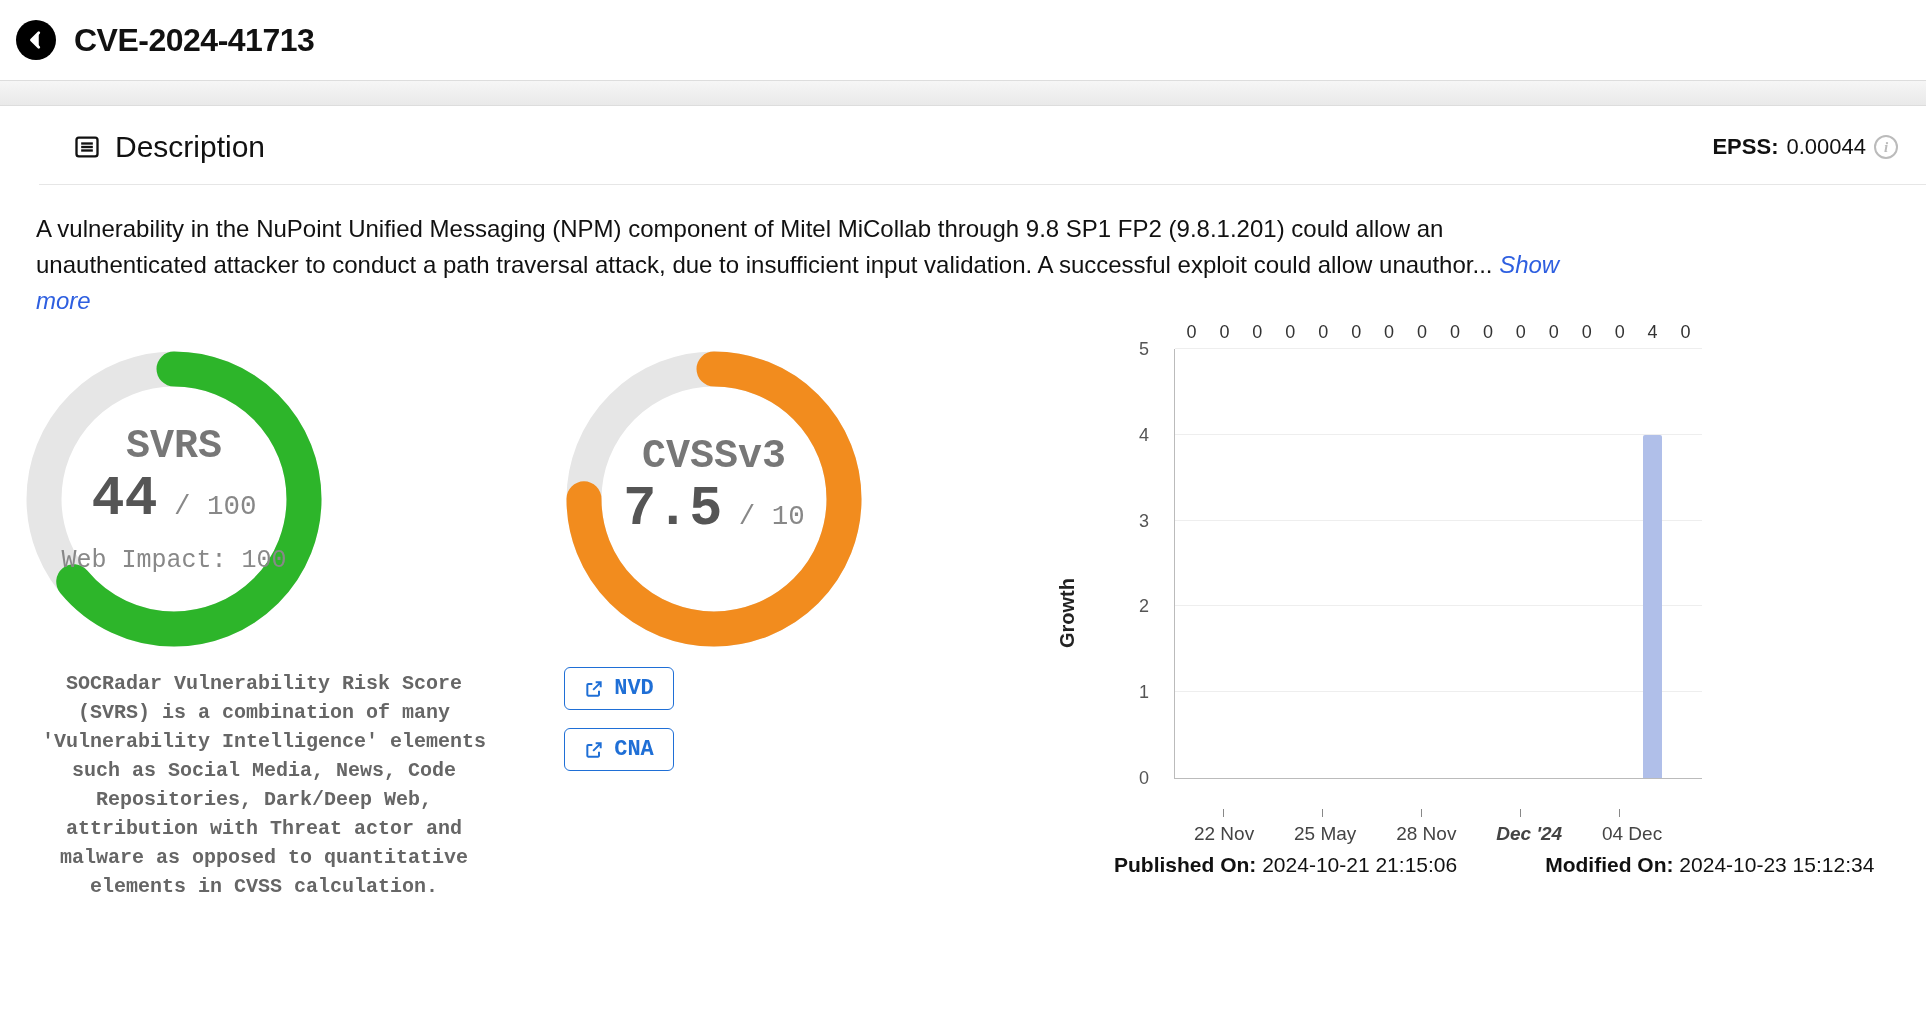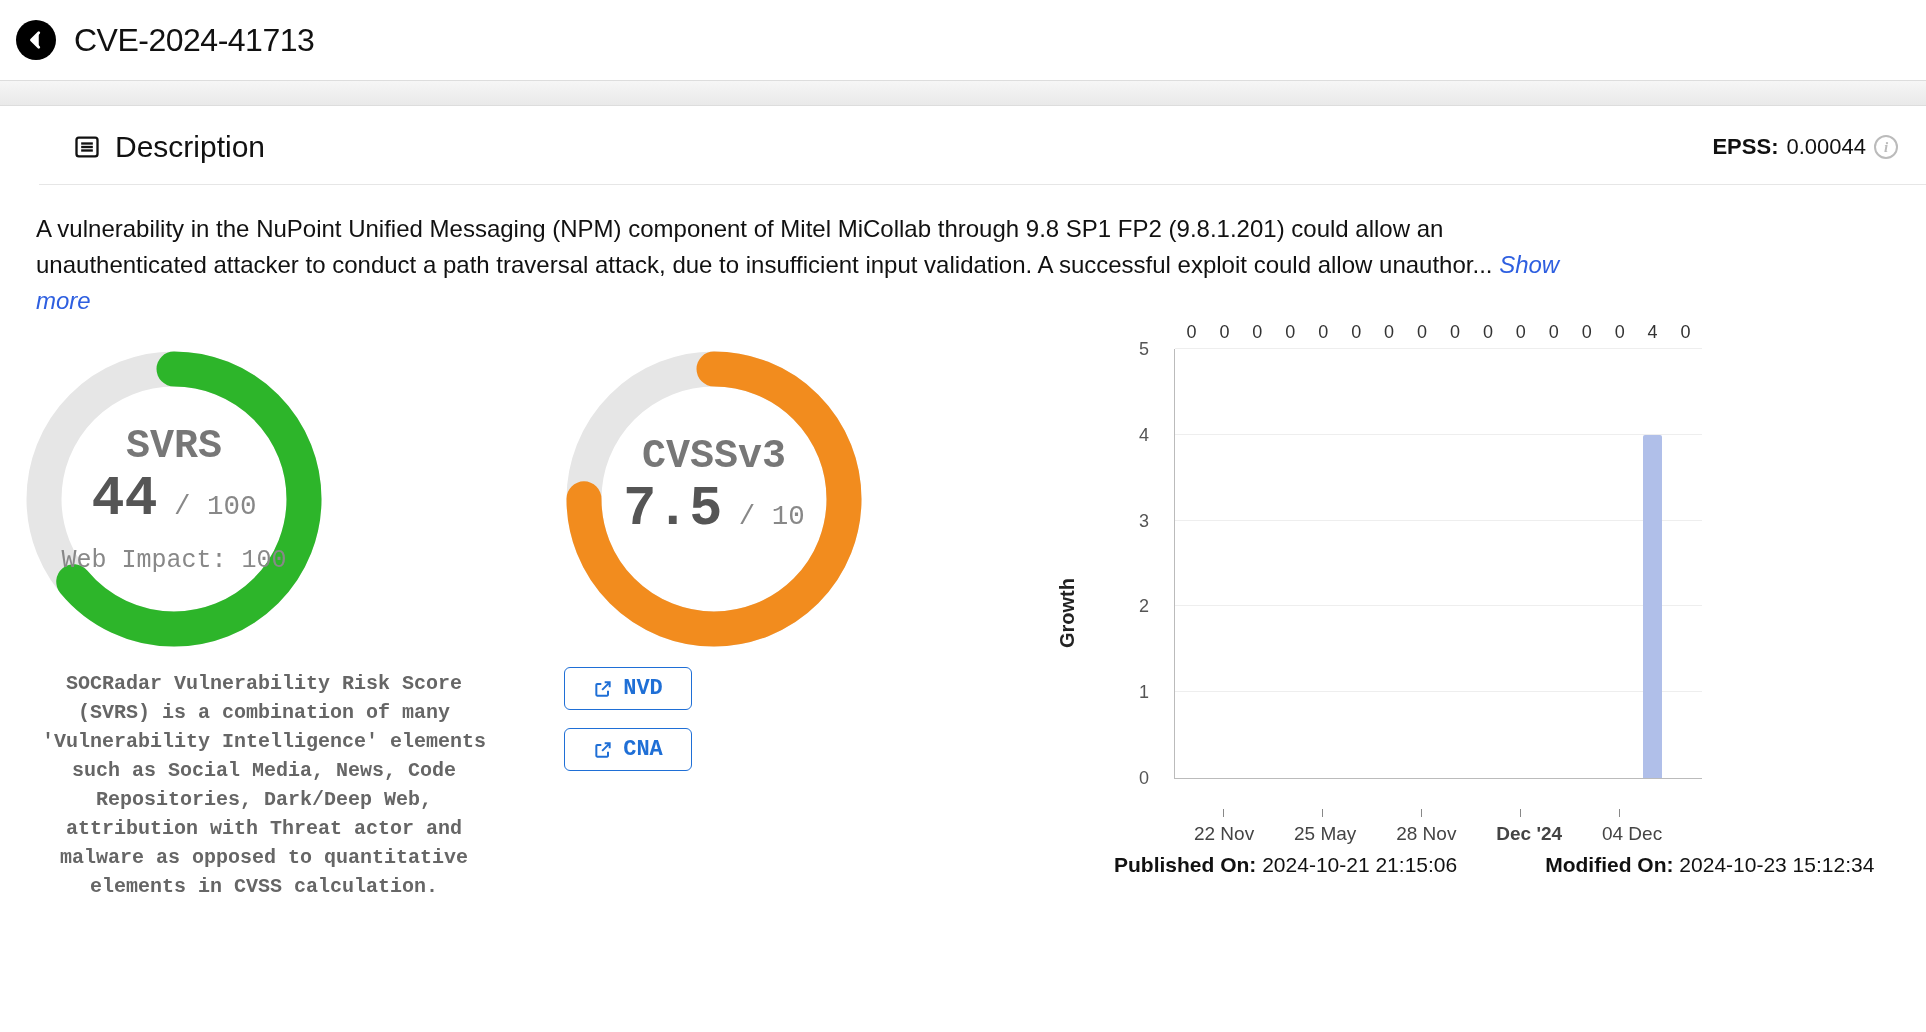--- a/index.html
+++ b/index.html
@@ -11,21 +11,21 @@
   }
   .header {
     display: flex; align-items: center; gap: 18px;
     padding: 20px 24px 20px 16px;
   }
   .back-btn {
     width: 40px; height: 40px; border-radius: 50%; background:#000;
     display:flex; align-items:center; justify-content:center; cursor:pointer;
   }
   .back-btn svg { width:22px; height:22px; fill:#fff; }
-  .cve-title { font-size: 32px; font-weight: 400; letter-spacing: -0.5px; }
+  .cve-title { font-size: 32px; font-weight: 700; letter-spacing: -0.5px; }
   .divider-bar {
     height: 26px;
     background: linear-gradient(#f6f6f6,#e9e9e9);
     border-top:1px solid #ddd; border-bottom:1px solid #ddd;
   }
   .section-head {
     display:flex; align-items:center; justify-content:space-between;
     padding: 24px 28px 20px 34px;
     border-bottom: 1px solid #e6e6e6;
     margin-left: 39px;
@@ -50,21 +50,21 @@
   .gauge-center { text-align:center; }
   .gauge-name { font-size:30px; font-weight:700; color:#777; }
   .gauge-score { font-size:40px; font-weight:600; color:#555; }
   .gauge-score .denom { font-size:22px; font-weight:500; color:#888; }
   .gauge-sub { font-size:22px; color:#888; margin-top:6px; }
   .svrs-blurb { font-size:20px; color:#666; text-align:center; max-width:480px; line-height:1.45; margin-top:20px; font-weight:600; }
   .link-btn {
     display:flex; align-items:center; gap:10px;
     border:1.5px solid #1f6fd6; color:#1f6fd6; background:#fff;
     padding:8px 16px; border-radius:6px; font-size:22px; font-weight:600;
-    margin-top:18px; cursor:pointer; width:128px; justify-content:center;
+    margin-top:18px; cursor:pointer; width:110px; justify-content:center;
   }
   .link-btn svg { width:20px; height:20px; fill:none; stroke:#1f6fd6; stroke-width:2.4; }
   .chart-col { flex:1; position:relative; padding-left:20px; }
   .chart-area {
     position:relative; height: 460px; margin-left:70px; margin-right:200px;
   }
   .y-axis-label {
     position:absolute; left:8px; top:50%; transform: translateY(-50%) rotate(-90deg);
     transform-origin:center; font-size:20px; font-weight:700; color:#222;
   }
@@ -79,21 +79,21 @@
   .ygrid { position:absolute; left:0; right:0; border-top:1px solid #eee; }
   .bars-row { position:absolute; left:0; right:0; bottom:0; top:0; display:flex; }
   .bar-slot { flex:1; position:relative; display:flex; align-items:flex-end; justify-content:center; }
   .bar { width:60%; background:#b0bfe9; border-radius:2px 2px 0 0; }
   .bar-val { position:absolute; bottom:100%; margin-bottom:6px; font-size:18px; color:#333; font-weight:500; }
   .xtick-row {
     position:absolute; left:60px; right:0; bottom:-36px; display:flex;
     font-size:19px; color:#444;
   }
   .xtick-row > div { flex:1; text-align:center; white-space:nowrap; }
-  .xtick-row .bold { font-weight:700; }
+  .xtick-row .bold { font-weight:700;font-style:italic; }
   .xtick-mark-row { position:absolute; left:60px; right:0; bottom:-8px; display:flex; }
   .xtick-mark-row > div { flex:1; display:flex; justify-content:center; }
   .xtick-mark-row > div::before { content:""; display:block; width:1px; height:8px; background:#888; }
   .pub-row {
     display:flex; gap:88px; font-size:21px;
     padding: 44px 0 0 0; margin-left:70px;
   }
   .pub-row .lbl { font-weight:700; }
 </style>
 </head>

